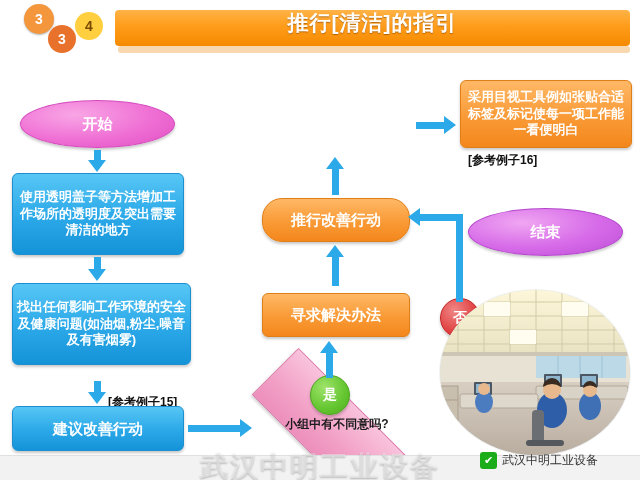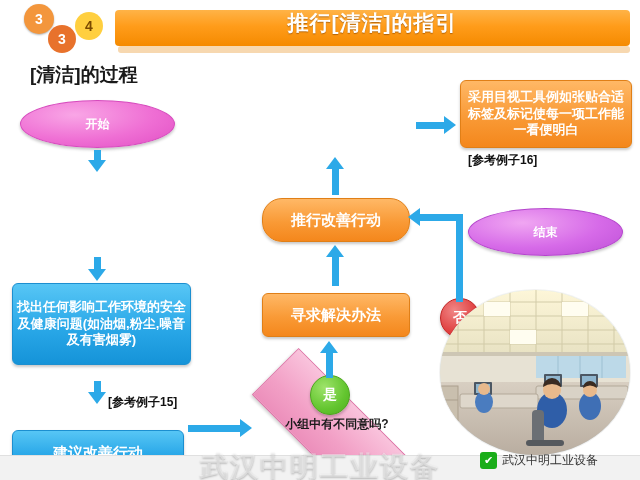--- a/index.html
+++ b/index.html
@@ -55,21 +55,21 @@
     box-shadow:0 2px 3px rgba(0,0,0,.22);
   }
   .box.orange{
     background:linear-gradient(180deg,#ffb866 0%,#f99a36 55%,#f4871c 100%);
     border:1px solid #e07f17;
     box-shadow:0 2px 3px rgba(0,0,0,.22);
   }
   .ellipse{
     position:absolute;box-sizing:border-box;
     display:flex;align-items:center;justify-content:center;
-    border-radius:50%;color:#fff;font-weight:bold;font-size:12px;
+    border-radius:50%;color:#fff;font-weight:bold;font-size:15px;
     box-shadow:0 2px 3px rgba(0,0,0,.22);
   }
   .ellipse.pink{
     background:radial-gradient(ellipse at 35% 30%,#f9a6e6 0%,#ef6fd4 55%,#e14ec4 100%);
     border:1px solid #d64bbd;
   }
   .ellipse.purple{
     background:radial-gradient(ellipse at 35% 30%,#f0a6f2 0%,#d66ae8 55%,#bd4fd6 100%);
     border:1px solid #b445cc;
   }
@@ -151,30 +151,30 @@
 <div id="page">
 
   <div class="hdr-bar-shadow"></div>
   <div class="hdr-bar"></div>
   <div class="hdr-title">推行[清洁]的指引</div>
 
   <div class="circ c1">3</div>
   <div class="circ c2">4</div>
   <div class="circ c3">3</div>
 
-  <div class="subtitle">[清洁]的过程</div>
 
   <div class="ellipse pink" style="left:20px;top:100px;width:155px;height:48px;">开始</div>
 
+  <div class="box blue" style="left:12px;top:173px;width:172px;height:82px;font-size:13px;">使用透明盖子等方法增加工作场所的透明度及突出需要清洁的地方</div>
 
   <div class="box blue" style="left:12px;top:283px;width:179px;height:82px;font-size:13px;">找出任何影响工作环境的安全及健康问题(如油烟,粉尘,噪音及有害烟雾)</div>
 
   <div class="note" style="left:108px;top:366px;margin-top:28px;">[参考例子15]</div>
 
-  <div class="box blue" style="left:12px;top:406px;width:172px;height:45px;font-size:15px;margin-top:24px;">建议改善行动</div>
+  <div class="box blue" style="left:12px;top:406px;width:172px;height:45px;font-size:15px;">建议改善行动</div>
 
   <div class="diamond-wrap" style="left:253px;top:392px;width:150px;height:64px;">
     <div class="diamond"></div>
     <div class="diamond-text">小组中有不同意吗?</div>
   </div>
 
   <div class="tag green" style="left:310px;top:375px;width:38px;height:38px;">是</div>
   <div class="tag red" style="left:440px;top:298px;width:38px;height:38px;">否</div>
 
   <div class="box orange" style="left:262px;top:293px;width:148px;height:44px;font-size:15px;">寻求解决办法</div>

